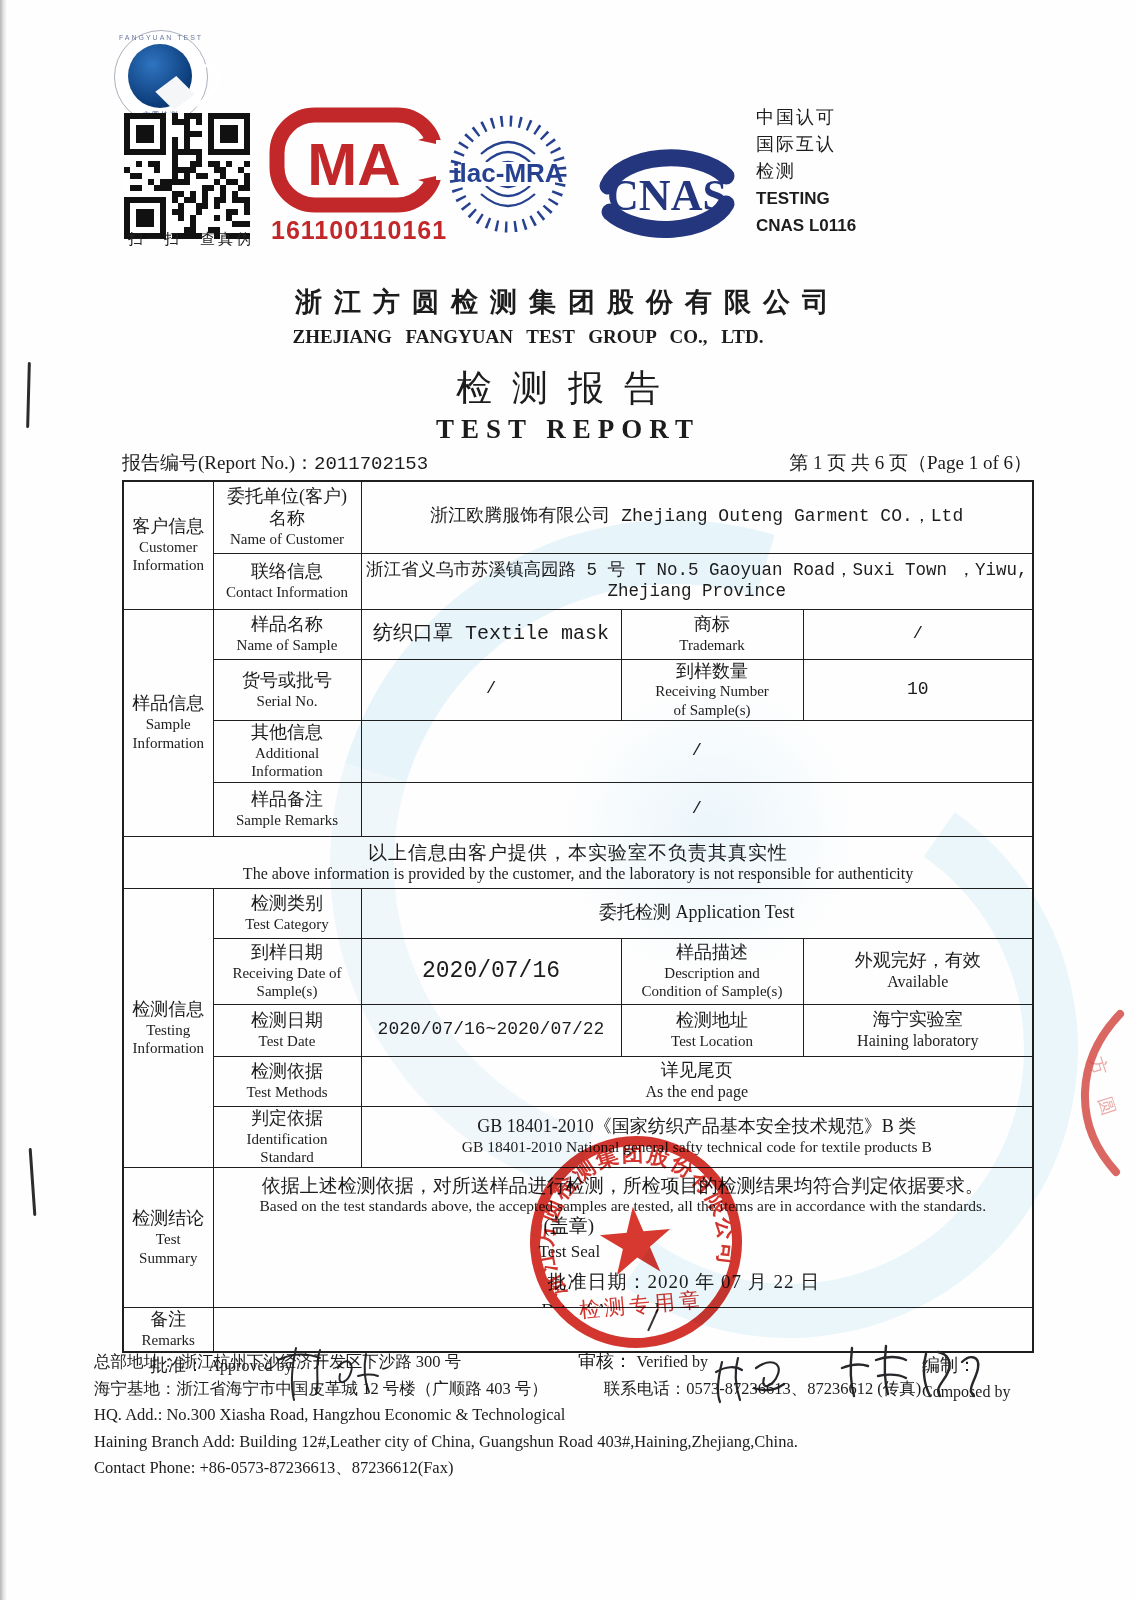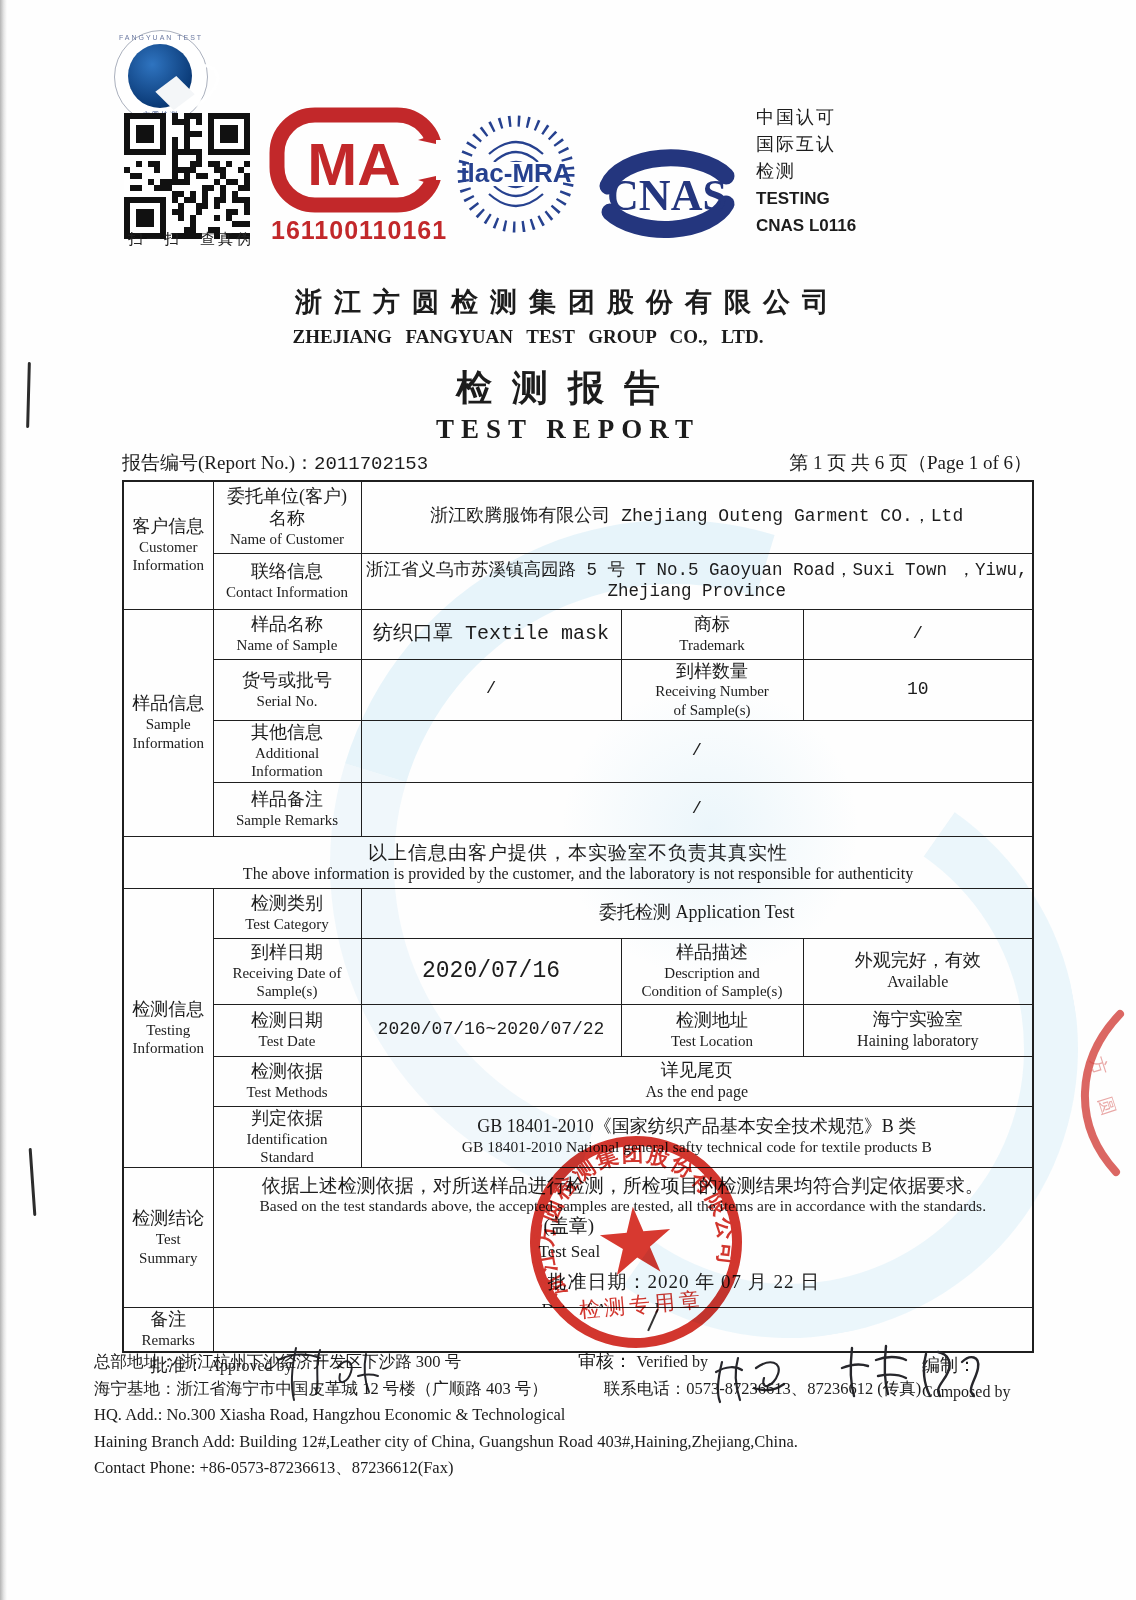--- a/index.html
+++ b/index.html
@@ -33,30 +33,30 @@
              border:3px solid rgba(255,255,255,.95);border-top-color:transparent;border-left-color:transparent;
              transform:rotate(-24deg);}
   .fy-ringtext{width:100%;text-align:center;font-size:7px;letter-spacing:2px;color:#6a78a0;
                font-family:"Liberation Sans",sans-serif;}
   .fy-top{left:0;top:3px;} .fy-bot{left:0;bottom:3px;color:#27407c;}
   .qr-wrap{left:124px;top:113px;}
   .qr-caption{left:128px;top:230px;width:130px;font-size:15px;letter-spacing:3px;color:#222;}
   .cma{left:268px;top:106px;}
   .cma-number{left:271px;top:216px;font-family:"Liberation Sans",sans-serif;font-weight:bold;
               font-size:25px;color:#c2282a;letter-spacing:1px;}
-  .ilac{left:447px;top:110px;margin-left:8px;}
+  .ilac{left:447px;top:110px;}
   .cnas{left:592px;top:146px;}
   .accred{left:756px;top:104px;line-height:27px;font-size:17px;}
   .accred .cn{display:block;letter-spacing:2px;}
   .accred .en{display:block;font-family:"Liberation Sans",sans-serif;font-weight:bold;font-size:17px;}
   
   .company-cn{left:0;top:284px;width:1136px;text-align:center;font-size:27px;font-weight:bold;
               letter-spacing:12px;}
   .company-en{left:0;top:326px;width:1056px;text-align:center;font-size:19px;font-weight:bold;word-spacing:9px;}
-  .title-cn{left:0;top:364px;width:1136px;text-align:center;font-size:36px;font-weight:bold;letter-spacing:20px;}
+  .title-cn{left:0;top:364px;width:1136px;text-align:center;font-size:36px;font-weight:normal;letter-spacing:20px;}
   .title-en{left:0;top:414px;width:1136px;text-align:center;font-size:27px;font-weight:bold;letter-spacing:7px;}
   .report-line{left:122px;top:450px;width:910px;display:flex;justify-content:space-between;font-size:19px;}
   
   table.report{left:122px;top:480px;width:910px;position:absolute;border-collapse:collapse;
                table-layout:fixed;border:2.5px solid #1f1f1f;background:transparent;}
   table.report td{border:1.6px solid #1f1f1f;text-align:center;vertical-align:middle;
                   padding:1px 3px;line-height:1.22;overflow:hidden;}
   .cn{font-size:18px;} .en{font-size:15px;}
   td .cn,td .en{display:block;}
   .mono{font-family:"Liberation Mono","DejaVu Sans Mono",monospace;font-size:17px;text-align:right;}

